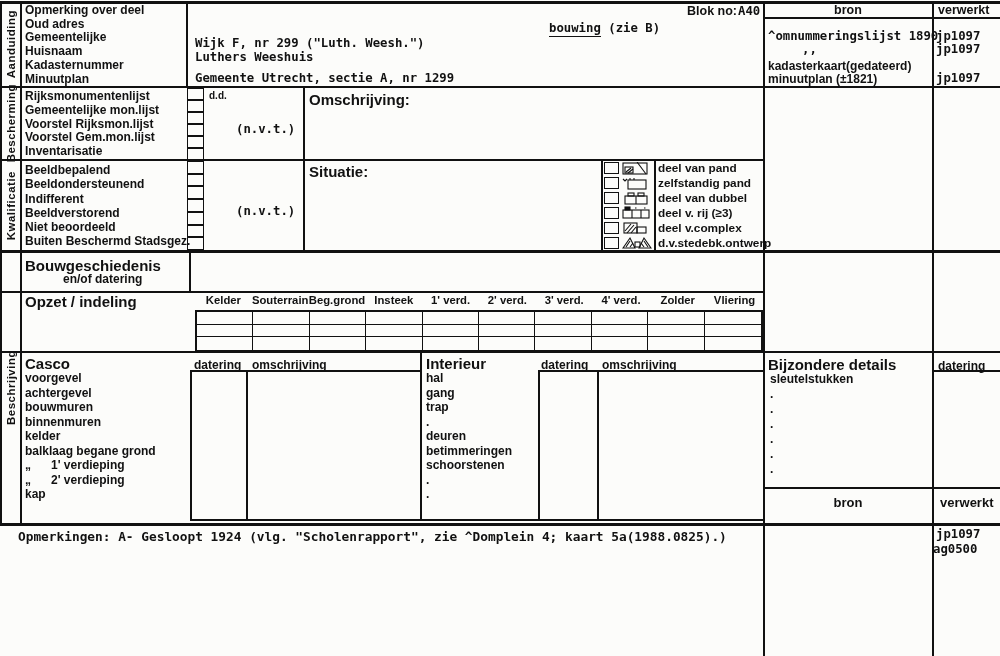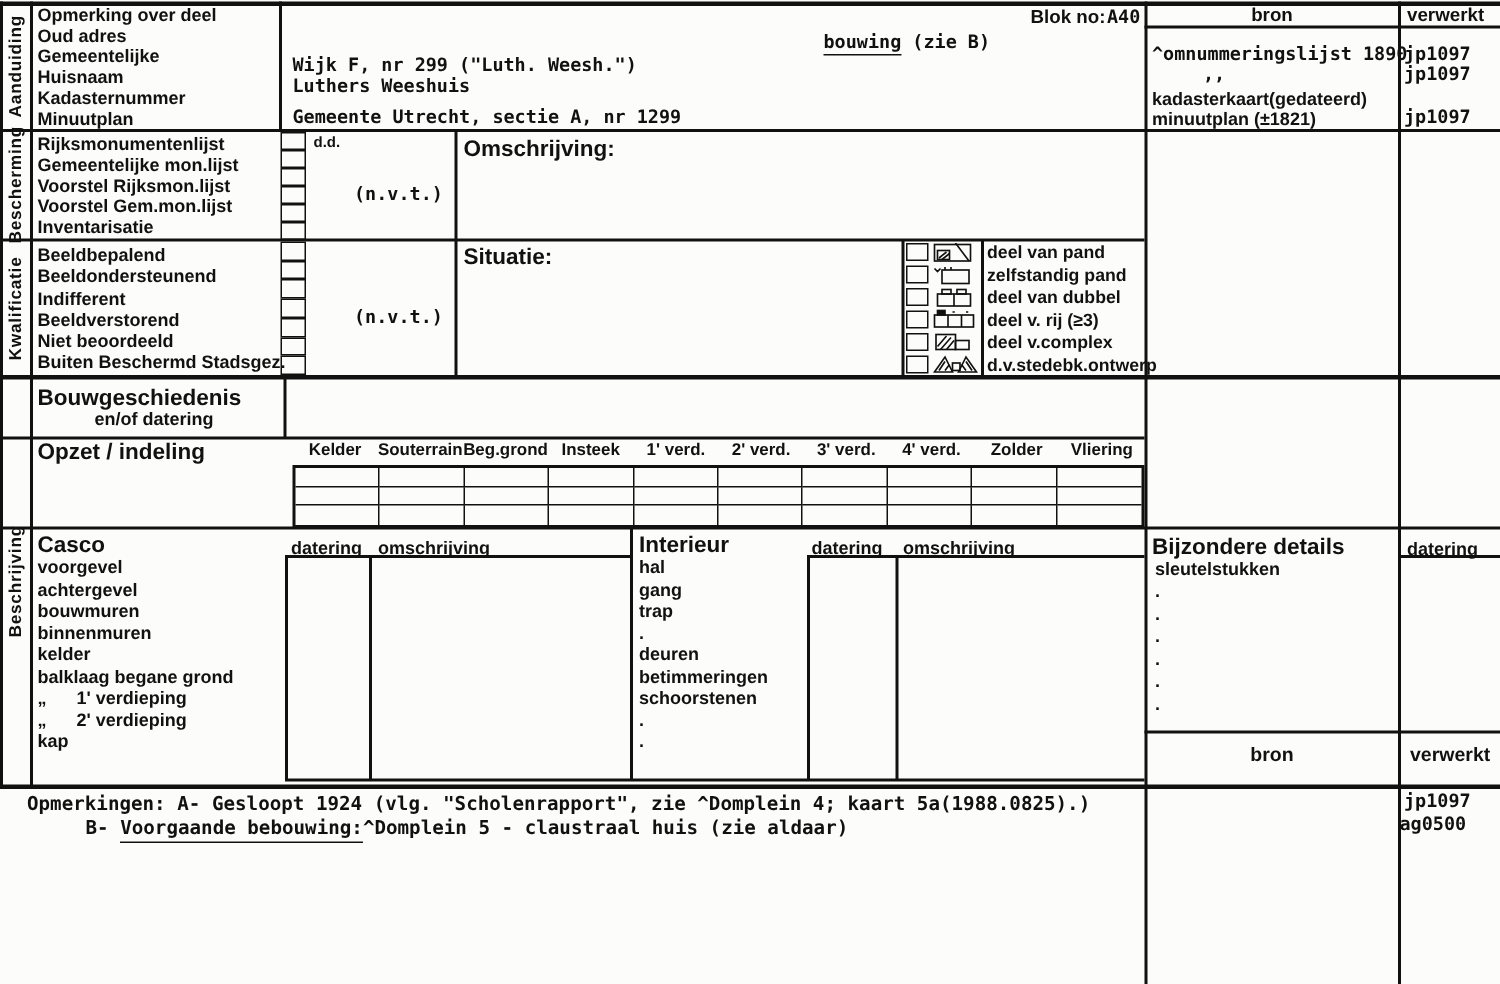--- a/index.html
+++ b/index.html
@@ -301,17 +301,16 @@
     <div>.</div>
     <div>.</div>
     <div>.</div>
     <div>.</div>
   </div>
   <div class="abs" style="left:934px;top:372px;width:66px;height:114px"></div>
   <div class="abs sub" style="left:763px;top:495px;width:170px;text-align:center;font-size:13px">bron</div>
   <div class="abs sub" style="left:940px;top:495px;font-size:13px">verwerkt</div>
 
   <div class="abs mono" style="left:18px;top:529px;font-size:12.8px"><span>Opmerkingen:</span><span> A- </span><span>Gesloopt 1924 (vlg. "Scholenrapport", zie ^Domplein 4; kaart 5a(1988.0825).)</span></div>
-  <div class="abs mono" style="left:57px;top:545px;font-size:12.8px"><span>B- </span><span class="u">Voorgaande bebouwing:</span><span>^Domplein 5 - claustraal huis (zie aldaar)</span></div>
   <div class="abs mono" style="left:936px;top:527px">jp1097</div>
   <div class="abs mono" style="left:933px;top:542px">ag0500</div>
 
 </div>
 
 </body></html>

